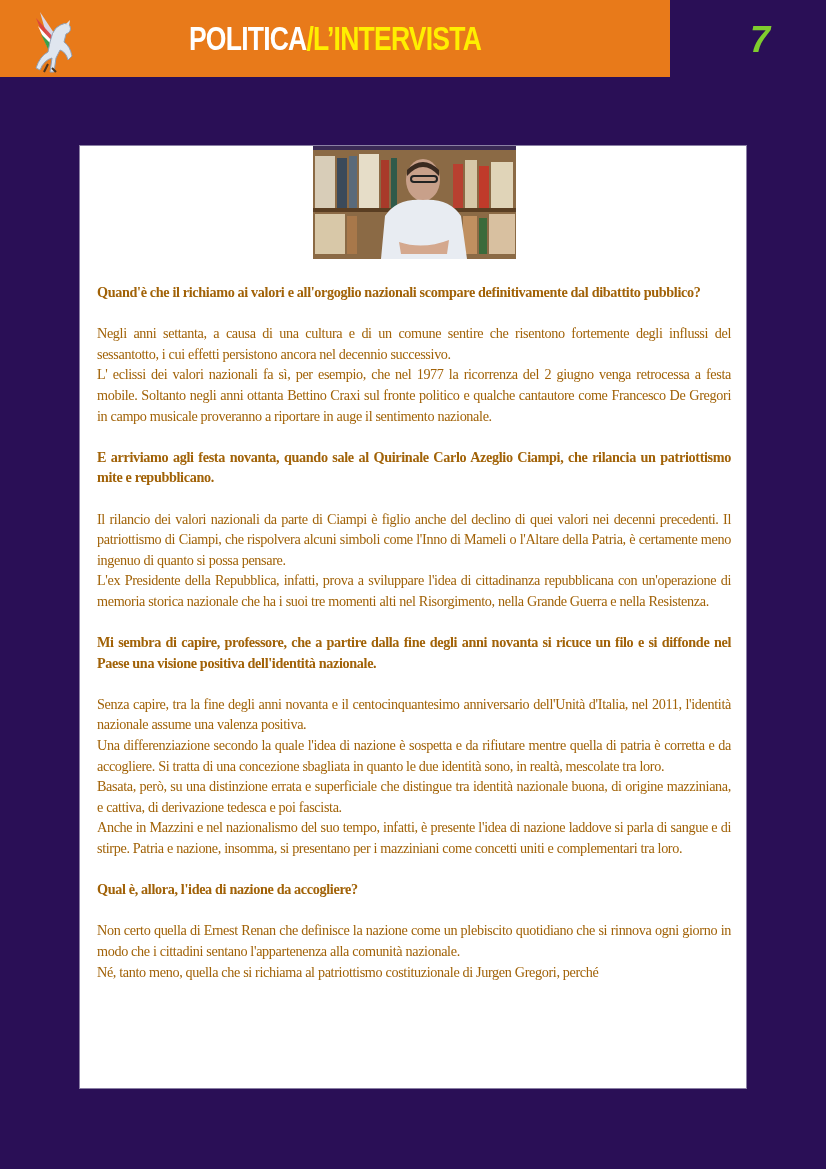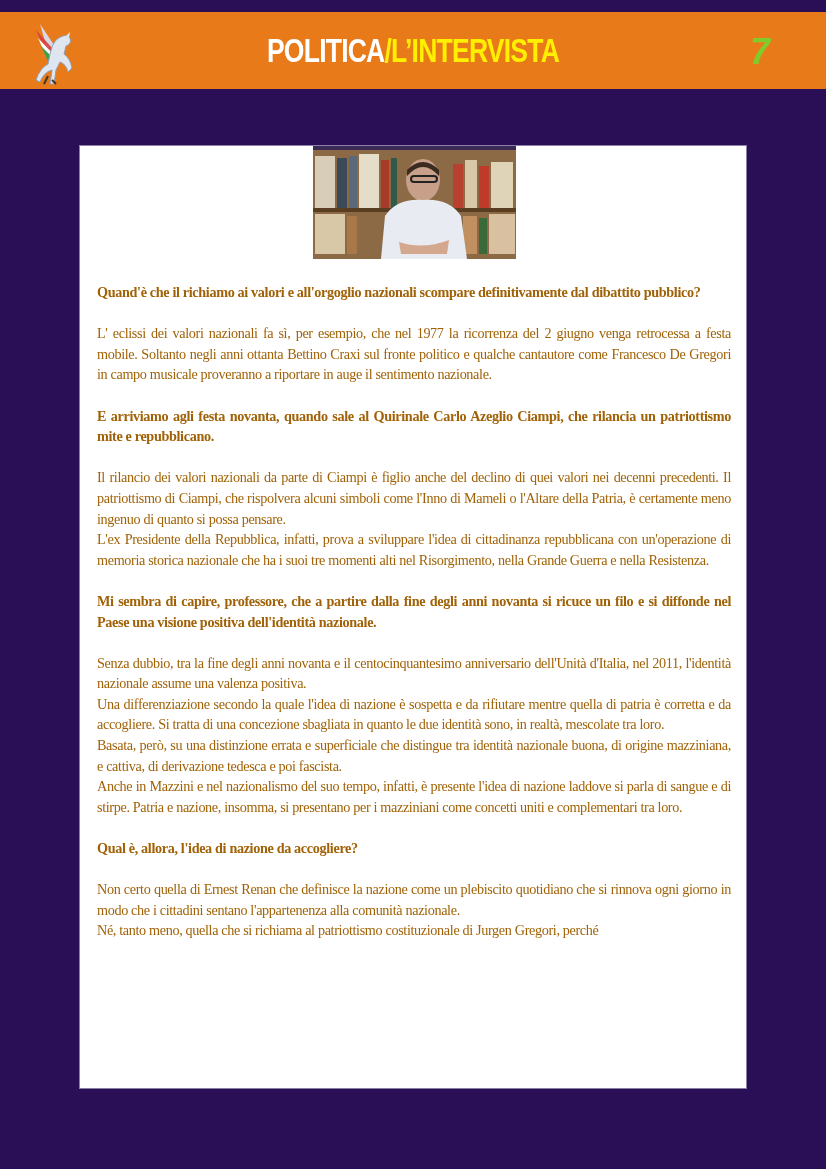--- a/index.html
+++ b/index.html
@@ -3,23 +3,22 @@
   <meta charset="utf-8">
   <style>
     html, body { margin: 0; padding: 0; }
     body {
       width: 826px; height: 1169px; overflow: hidden;
       background: #2a0f56;
       position: relative;
       font-family: "Liberation Sans", sans-serif;
     }
     .header {
-      position: absolute; left: 0; top: 0; width: 826px; height: 77px;
+      position: absolute; left: 0; top: 0; width: 670px; height: 77px;
       background: #e87a1a;
-      margin-top: 12px;
     }
     .logo { position: absolute; left: 26px; top: 6px; width: 56px; height: 72px; }
     .title {
       position: absolute; left: 0; right: 0; top: 18px; text-align: center;
       font-family: "Liberation Sans", sans-serif;
       font-weight: bold; font-size: 34px; letter-spacing: -1px;
       transform: scaleX(0.78); transform-origin: 50% 50%;
       line-height: 40px;
     }
     .title .p1 { color: #ffffff; }
@@ -103,30 +102,31 @@
       <path d="M94 30 Q110 12 126 30 L126 24 Q110 8 94 24 Z" fill="#3a2a20"></path>
       <rect x="98" y="30" width="26" height="6" rx="3" fill="none" stroke="#222" stroke-width="2"></rect>
       <path d="M68 113 L72 70 Q84 52 110 54 Q136 52 148 70 L154 113 Z" fill="#e8ecf2"></path>
       <path d="M86 96 Q110 104 136 94 L134 108 L88 108 Z" fill="#d4a88e"></path>
     </svg>
   </div>
 
   <div class="content">
     <p class="q">Quand'è che il richiamo ai valori e all'orgoglio nazionali scompare definitivamente dal dibattito pubblico?</p>
     <div class="gap"></div>
+    <p>Negli anni settanta, a causa di una cultura e di un comune sentire che risentono fortemente degli influssi del sessantotto, i cui effetti persistono ancora nel decennio successivo.</p>
     <p>L' eclissi dei valori nazionali fa sì, per esempio,  che nel 1977 la ricorrenza del 2 giugno venga retrocessa a festa mobile. Soltanto negli anni ottanta Bettino Craxi sul fronte politico e qualche cantautore come Francesco De Gregori in campo musicale proveranno a riportare in auge il sentimento nazionale.</p>
     <div class="gap"></div>
     <p class="q">E arriviamo agli festa novanta, quando sale al Quirinale Carlo Azeglio Ciampi, che rilancia un patriottismo mite e repubblicano.</p>
     <div class="gap"></div>
     <p>Il rilancio dei valori nazionali da parte di Ciampi è figlio anche del declino di quei valori nei decenni precedenti. Il patriottismo di Ciampi, che rispolvera alcuni simboli come l'Inno di Mameli o l'Altare della Patria, è certamente meno ingenuo di quanto si possa pensare.</p>
     <p>L'ex Presidente della Repubblica, infatti, prova a sviluppare l'idea di cittadinanza repubblicana con un'operazione di memoria storica nazionale che ha i suoi tre momenti alti nel Risorgimento, nella Grande Guerra e nella Resistenza.</p>
     <div class="gap"></div>
     <p class="q">Mi sembra di capire, professore, che a partire dalla fine degli anni novanta si ricuce un filo e si diffonde nel Paese una visione positiva dell'identità nazionale.</p>
     <div class="gap"></div>
-    <p>Senza dubbio, tra la fine degli anni novanta e il centocinquantesimo anniversario dell'Unità d'Italia, nel 2011, l'identità nazionale assume una valenza positiva.</p>
+    <p>Senza capire, tra la fine degli anni novanta e il centocinquantesimo anniversario dell'Unità d'Italia, nel 2011, l'identità nazionale assume una valenza positiva.</p>
     <p>Una differenziazione secondo la quale l'idea di nazione è sospetta e da rifiutare mentre quella di patria è corretta e da accogliere. Si tratta di una concezione sbagliata in quanto le due identità sono, in realtà, mescolate tra loro.</p>
     <p>Basata, però, su una distinzione errata e superficiale che distingue tra identità nazionale buona, di origine mazziniana, e cattiva, di derivazione tedesca e poi fascista.</p>
     <p>Anche in Mazzini e nel nazionalismo del suo tempo, infatti, è presente l'idea di nazione laddove si parla di sangue e di stirpe. Patria e nazione, insomma, si presentano per i mazziniani come concetti uniti e complementari tra loro.</p>
     <div class="gap"></div>
     <p class="q">Qual è, allora, l'idea di nazione da accogliere?</p>
     <div class="gap"></div>
     <p>Non certo quella di Ernest Renan che definisce la nazione come un plebiscito quotidiano che si rinnova ogni giorno in modo che i cittadini sentano l'appartenenza alla comunità nazionale.</p>
     <p>Né, tanto meno, quella che si richiama al patriottismo costituzionale di Jurgen Gregori, perché</p>
   </div>
 </div>

